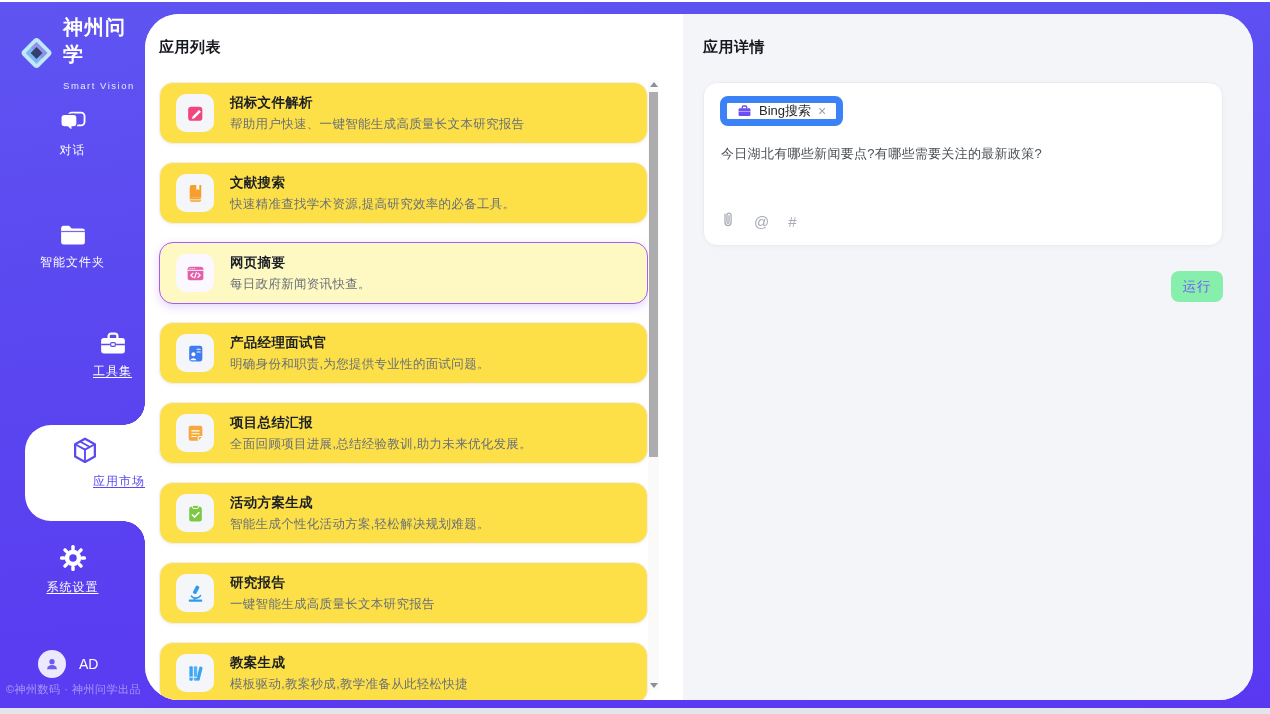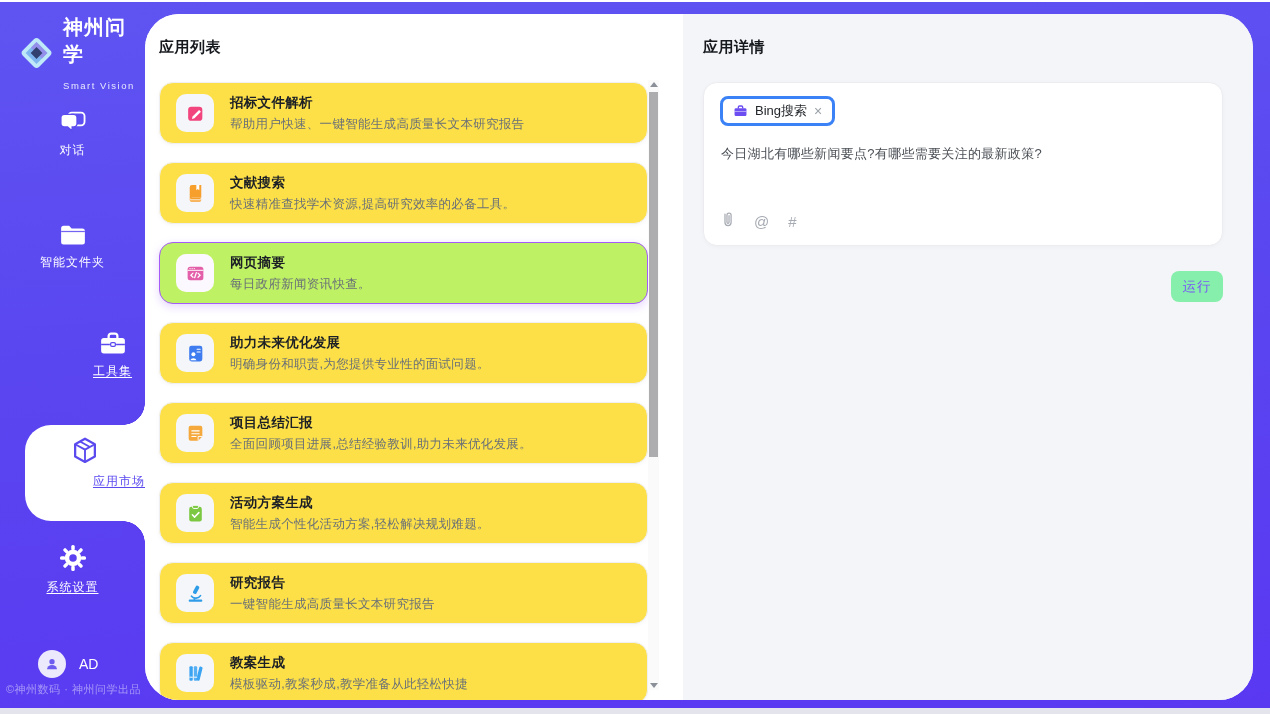--- a/index.html
+++ b/index.html
@@ -44,39 +44,39 @@
   .list-section { position:absolute; left:0; top:0; bottom:0; width:538px; background:#fff; }
   .detail-section { position:absolute; left:538px; right:0; top:0; bottom:0; background:#F4F5F8; }
 
   .section-title { position:absolute; left:14px; top:24px; font-size:15px; font-weight:700; color:#15181D; letter-spacing:.5px; }
   .detail-section .section-title { left:20px; }
 
   
   .cards { position:absolute; left:14px; top:68px; width:489px; display:flex; flex-direction:column; gap:18px; }
   .card { height:62px; flex:0 0 62px; background:#fde047; border:1px solid #EFEFF1; border-radius:14px;
     box-shadow:0 1px 4px rgba(20,20,40,.04); display:flex; align-items:center; padding:0 16px; gap:16px; cursor:pointer; }
-  .card.selected { background:#bef264; border-color:#A55BF7; box-shadow:0 3px 10px rgba(140,70,250,.22); }
+  .card.selected { background:#fef9c3; border-color:#A55BF7; box-shadow:0 3px 10px rgba(140,70,250,.22); }
   .tile { width:38px; height:38px; flex:0 0 38px; border-radius:10px; background:#F4F6F9;
     display:flex; align-items:center; justify-content:center; }
   .card.selected .tile { background:#FCF8FF; }
   .card-name { font-size:13.5px; font-weight:700; color:#1C2026; letter-spacing:.3px; }
   .card-desc { font-size:12.5px; color:#6A7077; margin-top:4px; letter-spacing:.3px; }
 
   
   .scrollbar { position:absolute; left:503px; top:66px; bottom:10px; width:11px; background:#FAFAFB; }
   .sb-thumb { position:absolute; left:1px; top:12px; width:9px; height:365px; background:#ADADAF; cursor:pointer; }
   .sb-up, .sb-down { position:absolute; left:2px; width:0; height:0; cursor:pointer; }
   .sb-up { top:2px; border-left:4px solid transparent; border-right:4px solid transparent; border-bottom:5px solid #8A8F98; }
   .sb-down { bottom:2px; border-left:4px solid transparent; border-right:4px solid transparent; border-top:5px solid #8A8F98; }
 
   
   .detail-card { position:absolute; left:20px; right:30px; top:68px; height:164px; background:#fff;
     border:1px solid #ECECF0; border-radius:14px; box-shadow:0 1px 4px rgba(20,20,40,.03); }
   .chip { position:absolute; left:16px; top:13px; height:30px; display:inline-flex; align-items:center; gap:7px;
-    border:3px solid #3b82f6; border-radius:8px; background:#fff; padding:0 10px; cursor:default; }
+    border:7px solid #3b82f6; border-radius:8px; background:#fff; padding:0 10px; cursor:default; }
   .chip-label { font-size:13px; color:#23262B; }
   .chip-close { font-size:14px; color:#9AA0A8; cursor:pointer; line-height:1; }
   .prompt { position:absolute; left:17px; top:62px; right:20px; font-size:13px; color:#4A4F55; letter-spacing:.3px; cursor:text; }
   .tools-row { position:absolute; left:16px; bottom:14px; display:flex; align-items:center; gap:19px; }
   .tools-row .t-icon { color:#A7ABB3; font-size:15px; cursor:pointer; line-height:1; }
   .run-btn { position:absolute; right:30px; top:257px; width:52px; height:31px; background:#86efac; color:#7A58F6;
     border:none; border-radius:8px; font-size:13.5px; font-family:inherit; letter-spacing:1px; cursor:pointer;
     display:flex; align-items:center; justify-content:center; }
 </style>
 </head>
@@ -227,21 +227,21 @@
         <div class="card">
           <span class="tile">
             <svg width="21" height="21" viewBox="0 0 20 20">
               <rect x="4" y="2.5" width="12.5" height="15" rx="2.2" fill="#3F7CEF"></rect>
               <path d="M11.5 6 h3 M11.5 8.5 h3" stroke="#fff" stroke-width="1" stroke-linecap="round"></path>
               <circle cx="8" cy="10.8" r="1.9" fill="#fff"></circle>
               <path d="M5 16.5 a3.2 3 0 0 1 6 0 z" fill="#fff"></path>
             </svg>
           </span>
           <div>
-            <div class="card-name">助力未来优化发展</div>
+            <div class="card-name">产品经理面试官</div>
             <div class="card-desc">明确身份和职责,为您提供专业性的面试问题。</div>
           </div>
         </div>
 
         <div class="card">
           <span class="tile">
             <svg width="21" height="21" viewBox="0 0 20 20">
               <path d="M3.5 4.5 a1.8 1.8 0 0 1 1.8-1.8 h9.4 a1.8 1.8 0 0 1 1.8 1.8 v8.3 l-4 4 h-7.2 a1.8 1.8 0 0 1 -1.8-1.8 z" fill="#F5A83B"></path>
               <path d="M6.5 7.5 h7 M6.5 10.2 h7 M6.5 12.9 h4" stroke="#fff" stroke-width="1" stroke-linecap="round"></path>
               <path d="M12.5 16.8 v-4 h4" fill="none" stroke="#fff" stroke-width=".9"></path>

